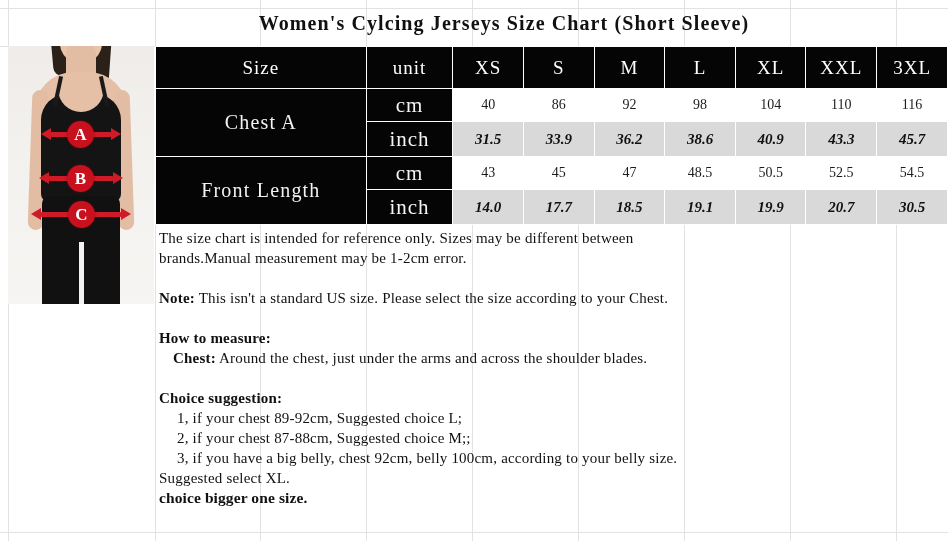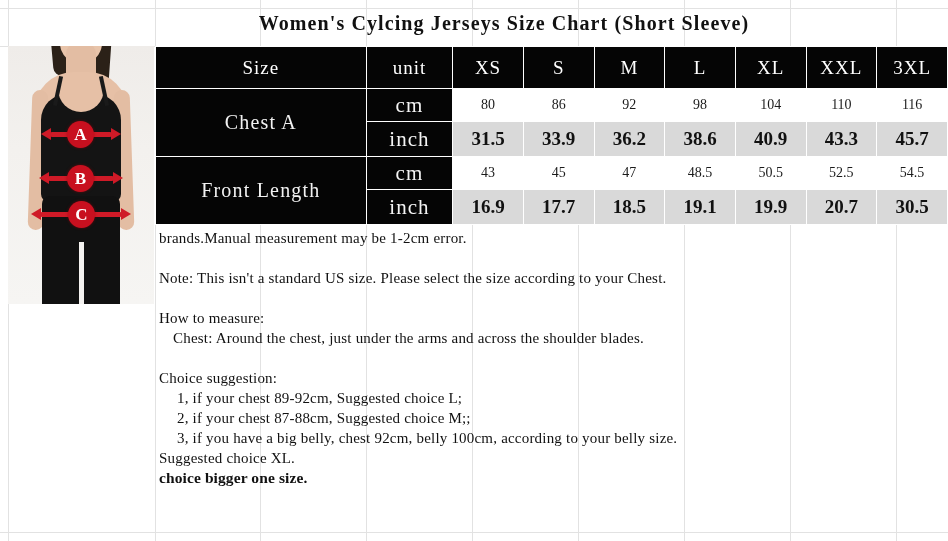--- a/index.html
+++ b/index.html
@@ -265,41 +265,42 @@
   .val-cm {
     background: #ffffff;
     color: #1b1b1b;
     font-size: 14px;
     border-color: #c9c9c9;
     height: 32px;
   }
   .val-in {
     background: #d9d9d9;
     color: #111111;
-    font-size: 19px;
+    font-size: 15px;
     font-weight: 700;
     border-color: #ffffff;
     height: 34px;
+    font-style: italic;
   }
 
   
   .notes {
     position: absolute;
     left: 159px; top: 228px;
     width: 786px;
     z-index: 3;
     font-family: "Liberation Serif", "DejaVu Serif", serif;
     font-size: 15px;
     color: #111111;
     line-height: 20px;
     letter-spacing: .2px;
   }
   .notes p { margin: 0; }
   .gap-line { height: 20px; }
-  .b { font-weight: 400; }
+  .b { font-weight: 700; }
   .indent { padding-left: 14px; }
   .indent2 { padding-left: 18px; }
   .strong-line {
     font-weight: 700;
     font-size: 15.5px;
     letter-spacing: .1px;
   }
 </style>
 </head>
 <body>
@@ -363,21 +364,21 @@
         <td class="hdr hdr-sz">M</td>
         <td class="hdr hdr-sz">L</td>
         <td class="hdr hdr-sz">XL</td>
         <td class="hdr hdr-sz">XXL</td>
         <td class="hdr hdr-sz">3XL</td>
       </tr>
 
       <tr>
         <td class="lbl" rowspan="2">Chest A</td>
         <td class="unit">cm</td>
-        <td class="val-cm">80</td>
+        <td class="val-cm">40</td>
         <td class="val-cm">86</td>
         <td class="val-cm">92</td>
         <td class="val-cm">98</td>
         <td class="val-cm">104</td>
         <td class="val-cm">110</td>
         <td class="val-cm">116</td>
       </tr>
       <tr>
         <td class="unit">inch</td>
         <td class="val-in">31.5</td>
@@ -395,40 +396,41 @@
         <td class="val-cm">43</td>
         <td class="val-cm">45</td>
         <td class="val-cm">47</td>
         <td class="val-cm">48.5</td>
         <td class="val-cm">50.5</td>
         <td class="val-cm">52.5</td>
         <td class="val-cm">54.5</td>
       </tr>
       <tr>
         <td class="unit">inch</td>
-        <td class="val-in">16.9</td>
+        <td class="val-in">14.0</td>
         <td class="val-in">17.7</td>
         <td class="val-in">18.5</td>
         <td class="val-in">19.1</td>
         <td class="val-in">19.9</td>
         <td class="val-in">20.7</td>
         <td class="val-in">30.5</td>
       </tr>
     </tbody>
   </table>
 
   <div class="notes">
+    <p>The size chart is intended for reference only. Sizes may be different between</p>
     <p>brands.Manual measurement may be 1-2cm error.</p>
     <div class="gap-line"></div>
     <p><span class="b">Note:</span> <span>This isn't a standard US size. Please select the size according to your Chest.</span></p>
     <div class="gap-line"></div>
     <p class="b">How to measure:</p>
     <p class="indent"><span class="b">Chest:</span> <span>Around the chest, just under the arms and across the shoulder blades.</span></p>
     <div class="gap-line"></div>
     <p class="b">Choice suggestion:</p>
     <p class="indent2">1, if your chest 89-92cm, Suggested choice L;</p>
     <p class="indent2">2, if your chest 87-88cm, Suggested choice M;;</p>
     <p class="indent2">3, if you have a big belly, chest 92cm, belly 100cm, according to your belly size.</p>
-    <p>Suggested choice XL.</p>
+    <p>Suggested select XL.</p>
     <p class="strong-line">choice bigger one size.</p>
   </div>
 
 </div>
 
 </body></html>

